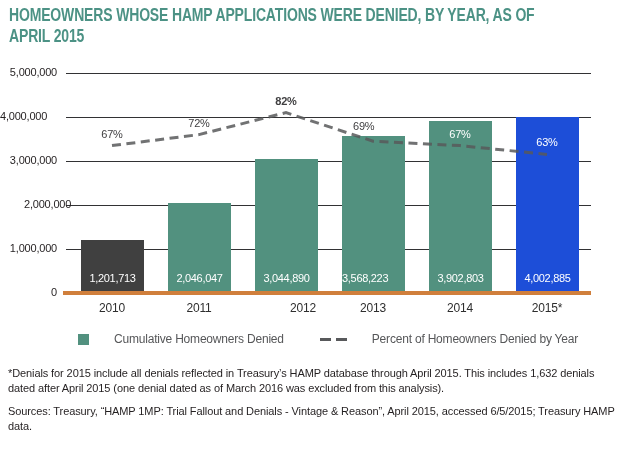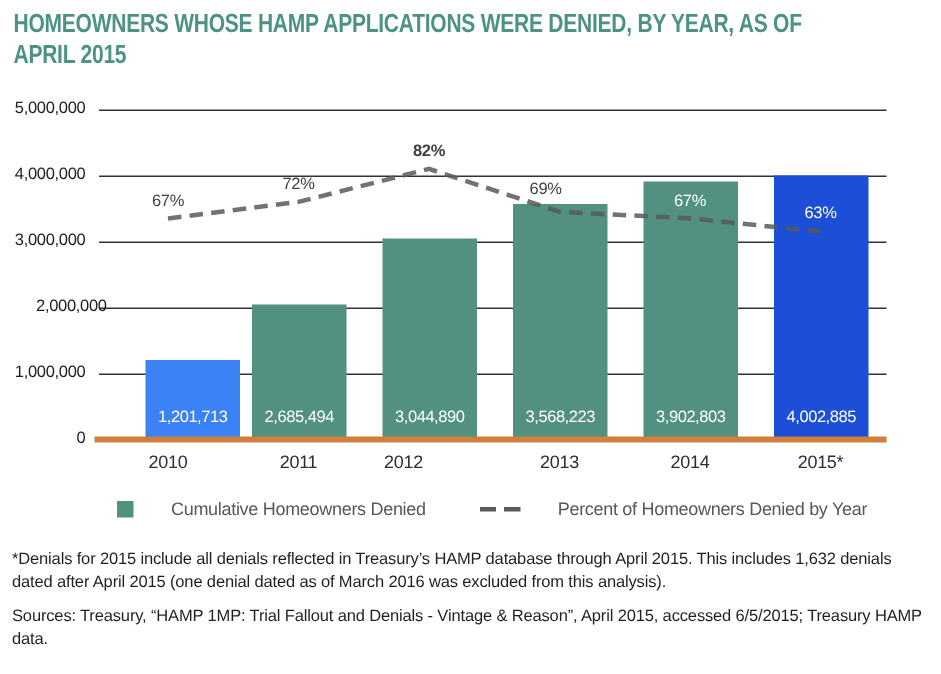--- a/index.html
+++ b/index.html
@@ -42,54 +42,54 @@
 
 <div id="chart">
     <div style="left: 0px; top: 286px; width: 57px; text-align: right; font-size: 11px; letter-spacing: -0.2px; color: rgb(35, 31, 32);">0</div>
     <div style="left: 66px; top: 248.5px; width: 525px; height: 1px; background: rgb(50, 50, 52);"></div>
     <div style="left: 0px; top: 242px; width: 57px; text-align: right; font-size: 11px; letter-spacing: -0.2px; color: rgb(35, 31, 32);">1,000,000</div>
     <div style="left: 66px; top: 204.5px; width: 525px; height: 1px; background: rgb(50, 50, 52);"></div>
     <div style="left: 0px; top: 198px; width: 57px; text-align: right; font-size: 11px; letter-spacing: -0.2px; color: rgb(35, 31, 32); padding-left: 24px;">2,000,000</div>
     <div style="left: 66px; top: 160.5px; width: 525px; height: 1px; background: rgb(50, 50, 52);"></div>
     <div style="left: 0px; top: 154px; width: 57px; text-align: right; font-size: 11px; letter-spacing: -0.2px; color: rgb(35, 31, 32);">3,000,000</div>
     <div style="left: 66px; top: 116.5px; width: 525px; height: 1px; background: rgb(50, 50, 52);"></div>
-    <div style="left: 0px; top: 110px; width: 57px; text-align: right; font-size: 11px; letter-spacing: -0.2px; color: rgb(35, 31, 32);">4,000,000</div>
+    <div style="left: 0px; top: 110px; width: 57px; text-align: left; font-size: 11px; letter-spacing: -0.2px; color: rgb(35, 31, 32);">4,000,000</div>
     <div style="left: 66px; top: 72.5px; width: 525px; height: 1px; background: rgb(50, 50, 52);"></div>
     <div style="left: 0px; top: 66px; width: 57px; text-align: right; font-size: 11px; letter-spacing: -0.2px; color: rgb(35, 31, 32);">5,000,000</div>
-    <div style="left: 81px; top: 240px; width: 63px; height: 53px; background: #3b82f6; margin-left: 16px;">
+    <div style="left: 81px; top: 240px; width: 63px; height: 53px; background: #404040;">
       <span style="position: absolute; left: 0px; right: 0px; bottom: 9px; text-align: center; font-size: 11px; letter-spacing: -0.3px; color: rgb(255, 255, 255);">1,201,713</span>
     </div>
     <div style="left: 168px; top: 203px; width: 63px; height: 90px; background: rgb(82, 145, 127);">
-      <span style="position: absolute; left: 0px; right: 0px; bottom: 9px; text-align: center; font-size: 11px; letter-spacing: -0.3px; color: rgb(255, 255, 255);">2,685,494</span>
+      <span style="position: absolute; left: 0px; right: 0px; bottom: 9px; text-align: center; font-size: 11px; letter-spacing: -0.3px; color: rgb(255, 255, 255);">2,046,047</span>
     </div>
     <div style="left: 255px; top: 159px; width: 63px; height: 134px; background: rgb(82, 145, 127);">
       <span style="position: absolute; left: 0px; right: 0px; bottom: 9px; text-align: center; font-size: 11px; letter-spacing: -0.3px; color: rgb(255, 255, 255);">3,044,890</span>
     </div>
     <div style="left: 342px; top: 136px; width: 63px; height: 157px; background: rgb(82, 145, 127);">
-      <span style="position: absolute; left: 0px; right: 0px; bottom: 9px; text-align: center; font-size: 11px; letter-spacing: -0.3px; color: rgb(255, 255, 255);">3,568,223</span>
+      <span style="position: absolute; left: 0px; right: 0px; bottom: 9px; text-align: left; font-size: 11px; letter-spacing: -0.3px; color: rgb(255, 255, 255);">3,568,223</span>
     </div>
     <div style="left: 429px; top: 121px; width: 63px; height: 172px; background: rgb(82, 145, 127);">
       <span style="position: absolute; left: 0px; right: 0px; bottom: 9px; text-align: center; font-size: 11px; letter-spacing: -0.3px; color: rgb(255, 255, 255);">3,902,803</span>
     </div>
     <div style="left: 516px; top: 117px; width: 63px; height: 176px; background: #1d4ed8;">
       <span style="position: absolute; left: 0px; right: 0px; bottom: 9px; text-align: center; font-size: 11px; letter-spacing: -0.3px; color: rgb(255, 255, 255);">4,002,885</span>
     </div>
     <div style="left: 63px; top: 291px; width: 528px; height: 4px; background: rgb(208, 127, 60);"></div>
     <svg width="627" height="330" style="position: absolute; left: 0px; top: 0px; pointer-events: none;">
       <polyline points="112,145.6 199,134.6 286,112.6 373,141.2 460,145.6 547,154.4" fill="none" stroke="#58595b" stroke-width="3" stroke-dasharray="9 5.5" opacity="0.85"></polyline>
     </svg>
     <div style="left: 92px; top: 127.6px; width: 40px; text-align: center; font-size: 11px; letter-spacing: -0.2px; color: rgb(65, 64, 66);">67%</div>
     <div style="left: 179px; top: 116.6px; width: 40px; text-align: center; font-size: 11px; letter-spacing: -0.2px; color: rgb(65, 64, 66);">72%</div>
     <div style="left: 266px; top: 94.6px; width: 40px; text-align: center; font-size: 11px; letter-spacing: -0.2px; color: rgb(65, 64, 66); font-weight: bold;">82%</div>
     <div style="left: 353px; top: 120.2px; width: 40px; text-align: left; font-size: 11px; letter-spacing: -0.2px; color: rgb(65, 64, 66);">69%</div>
     <div style="left: 440px; top: 127.6px; width: 40px; text-align: center; font-size: 11px; letter-spacing: -0.2px; color: rgb(255, 255, 255);">67%</div>
     <div style="left: 527px; top: 136.4px; width: 40px; text-align: center; font-size: 11px; letter-spacing: -0.2px; color: rgb(255, 255, 255);">63%</div>
     <div style="left: 82px; top: 301px; width: 60px; text-align: center; font-size: 12px; letter-spacing: -0.2px; color: rgb(46, 46, 46);">2010</div>
     <div style="left: 169px; top: 301px; width: 60px; text-align: center; font-size: 12px; letter-spacing: -0.2px; color: rgb(46, 46, 46);">2011</div>
-    <div style="left: 256px; top: 301px; width: 60px; text-align: left; font-size: 12px; letter-spacing: -0.2px; color: rgb(46, 46, 46);">2012</div>
+    <div style="left: 256px; top: 301px; width: 60px; text-align: right; font-size: 12px; letter-spacing: -0.2px; color: rgb(46, 46, 46);">2012</div>
     <div style="left: 343px; top: 301px; width: 60px; text-align: center; font-size: 12px; letter-spacing: -0.2px; color: rgb(46, 46, 46);">2013</div>
     <div style="left: 430px; top: 301px; width: 60px; text-align: center; font-size: 12px; letter-spacing: -0.2px; color: rgb(46, 46, 46);">2014</div>
     <div style="left: 517px; top: 301px; width: 60px; text-align: center; font-size: 12px; letter-spacing: -0.2px; color: rgb(46, 46, 46);">2015*</div>
   </div>
 
 <div class="legend">
   <span class="legend-swatch"></span>
   <span class="legend-text">Cumulative Homeowners Denied</span>
   <span class="legend-dash"></span>
   <span class="legend-text">Percent of Homeowners Denied by Year</span>

